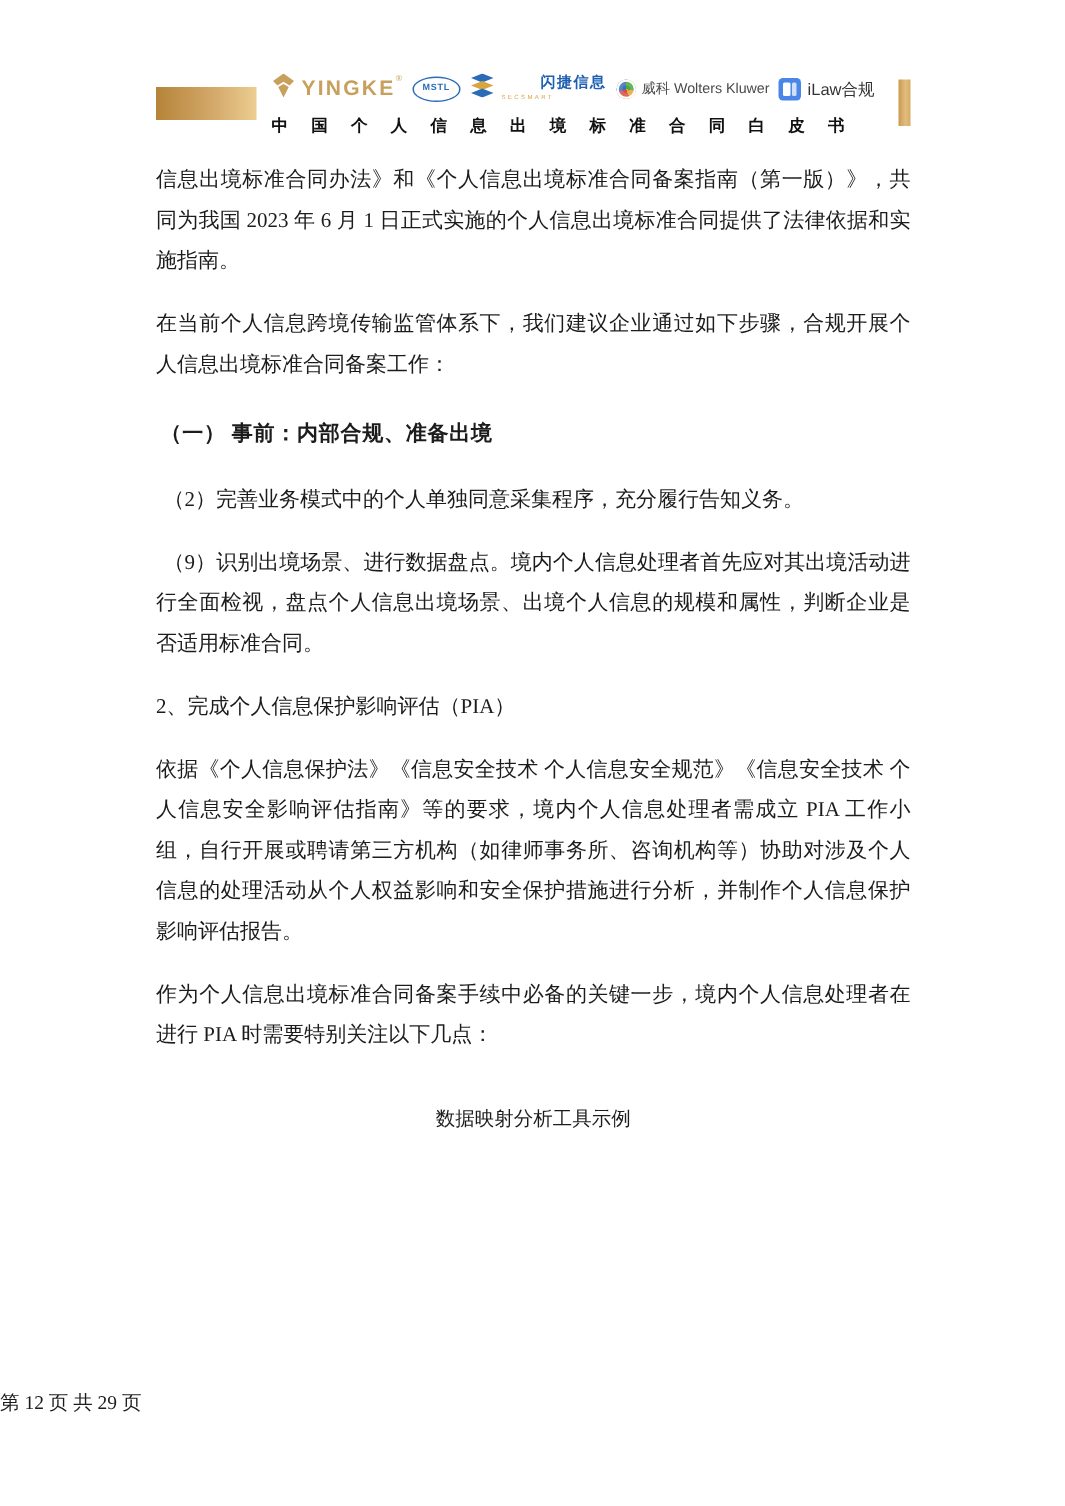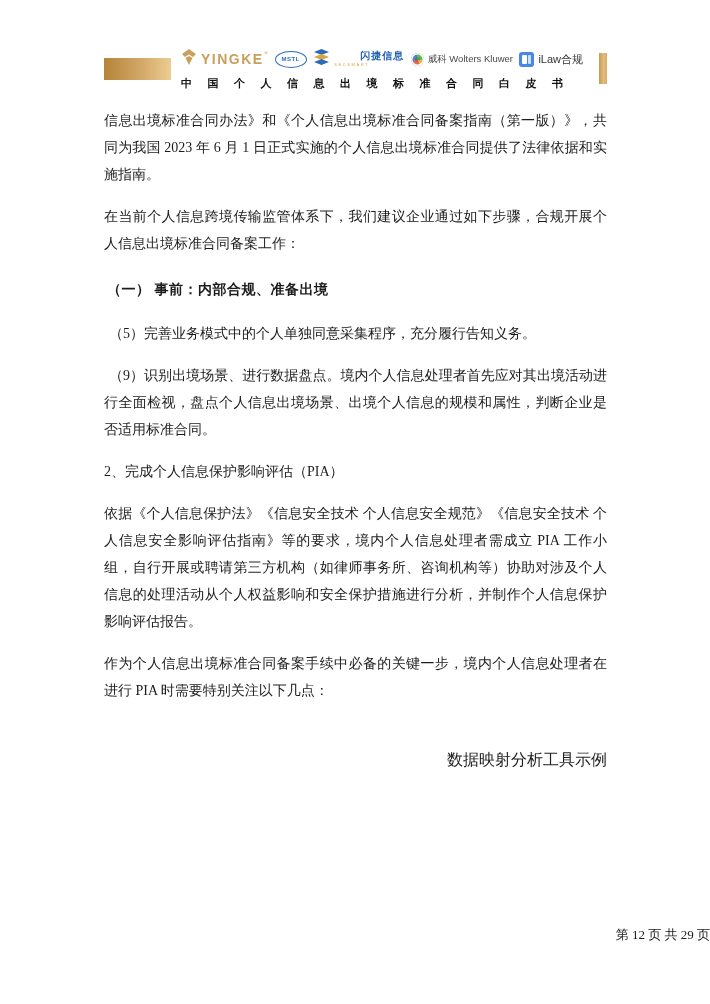--- a/index.html
+++ b/index.html
@@ -77,30 +77,30 @@
     overflow: hidden;
   }
 
   
   .content { font-size: 14px; line-height: 27px; text-align: justify; }
   .para { margin-bottom: 15px; }
   .para.indent { text-indent: 5px; }
   .para.heading { font-weight: bold; margin-top: 19px; margin-bottom: 17px; text-indent: 3px; letter-spacing: .5px; }
 
   .figure-caption {
-    margin-top: 42px;
-    text-align: right;
-    font-size: 16px;
+    margin-top: 28px;
+    text-align: center;
+    font-size: 13px;
   }
 
   .footer {
     position: absolute;
     left: 0; right: 0;
     bottom: 60px;
-    text-align: right;
+    text-align: left;
     font-size: 13px;
     color: #1c1c1c;
   }
 </style>
 </head>
 <body>
 
 <div class="page">
 
   <div class="header">
@@ -154,21 +154,21 @@
       <div class="banner-title">中国个人信息出境标准合同白皮书</div>
     </div>
 
     <div class="gold-bar-right"></div>
   </div>
 
   <div class="content">
     <p class="para">信息出境标准合同办法》和《个人信息出境标准合同备案指南（第一版）》，共同为我国 2023 年 6 月 1 日正式实施的个人信息出境标准合同提供了法律依据和实施指南。</p>
     <p class="para">在当前个人信息跨境传输监管体系下，我们建议企业通过如下步骤，合规开展个人信息出境标准合同备案工作：</p>
     <p class="para heading">（一） 事前：内部合规、准备出境</p>
-    <p class="para indent">（5）完善业务模式中的个人单独同意采集程序，充分履行告知义务。</p>
+    <p class="para indent">（2）完善业务模式中的个人单独同意采集程序，充分履行告知义务。</p>
     <p class="para indent">（9）识别出境场景、进行数据盘点。境内个人信息处理者首先应对其出境活动进行全面检视，盘点个人信息出境场景、出境个人信息的规模和属性，判断企业是否适用标准合同。</p>
     <p class="para">2、完成个人信息保护影响评估（PIA）</p>
     <p class="para">依据《个人信息保护法》《信息安全技术 个人信息安全规范》《信息安全技术 个人信息安全影响评估指南》等的要求，境内个人信息处理者需成立 PIA 工作小组，自行开展或聘请第三方机构（如律师事务所、咨询机构等）协助对涉及个人信息的处理活动从个人权益影响和安全保护措施进行分析，并制作个人信息保护影响评估报告。</p>
     <p class="para">作为个人信息出境标准合同备案手续中必备的关键一步，境内个人信息处理者在进行 PIA 时需要特别关注以下几点：</p>
 
     <div class="figure-caption">数据映射分析工具示例</div>
   </div>
 
   <div class="footer">第 12 页 共 29 页</div>
 

